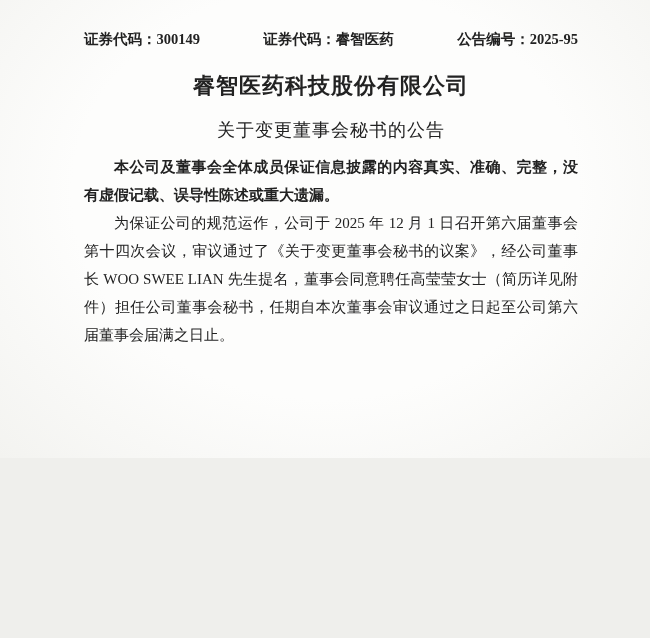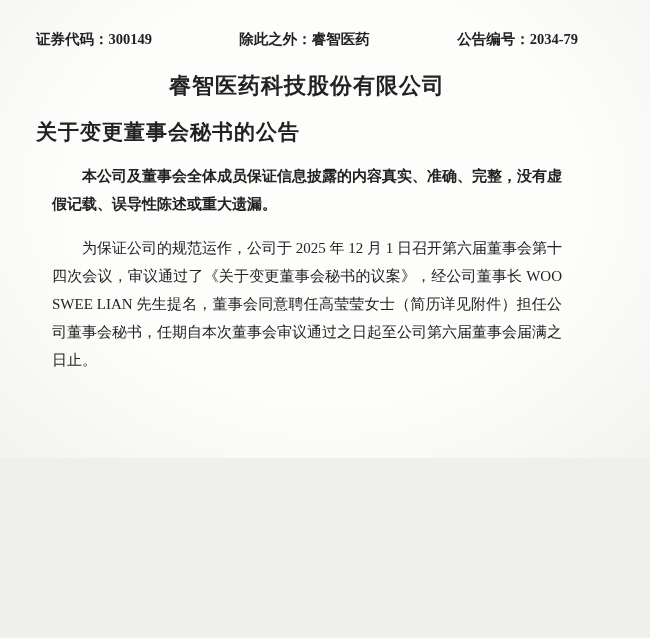--- a/index.html
+++ b/index.html
@@ -11,71 +11,72 @@
     height: 638px;
     background: #efefec;
     font-family: "Liberation Serif", "DejaVu Serif", serif;
     color: #222222;
     overflow: hidden;
   }
   .page {
     box-sizing: border-box;
     width: 650px;
     height: 458px;
-    padding: 30px 72px 0 36px;
+    padding: 30px 72px 0 84px;
     background: radial-gradient(ellipse at 50% 42%, #fdfdfc 55%, #f3f3f0 100%);
   }
   .header-row {
     display: flex;
     justify-content: space-between;
     align-items: baseline;
     font-weight: bold;
     font-size: 14.5px;
     white-space: nowrap;
   }
   .company-title {
     margin: 22px 0 0 0;
     text-align: center;
     font-size: 22px;
     font-weight: bold;
     letter-spacing: 1px;
   }
   .announcement-title {
     margin: 17px 0 0 0;
-    font-size: 21px;
-    font-weight: bold;
+    text-align: center;
+    font-size: 18px;
+    font-weight: normal;
     letter-spacing: 1px;
   }
   .body-text {
     margin-top: 11px;
     font-size: 15px;
     line-height: 28px;
     text-align: justify;
   }
   .body-text p {
-    margin: 16px;
+    margin: 0;
     text-indent: 2em;
   }
   .disclaimer {
     font-weight: bold;
   }
   .company-link {
     border-bottom: 2px solid #5fbdb5;
     padding-bottom: 1px;
   }
 </style>
 </head>
 <body style="color: rgb(34, 34, 34);">
 
 <div class="page">
 
   <div class="header-row">
     <span>证券代码：300149</span>
-    <span>除此之外：睿智医药</span>
-    <span>公告编号：2034-79</span>
+    <span>证券代码：睿智医药</span>
+    <span>公告编号：2025-95</span>
   </div>
 
   <h1 class="company-title">睿智医药科技股份有限公司</h1>
 
   <h2 class="announcement-title">关于变更董事会秘书的公告</h2>
 
   <div class="body-text">
 
     <p class="disclaimer">本公司及董事会全体成员保证信息披露的内容真实、准确、完整，没有虚假记载、误导性陈述或重大遗漏。</p>
 

